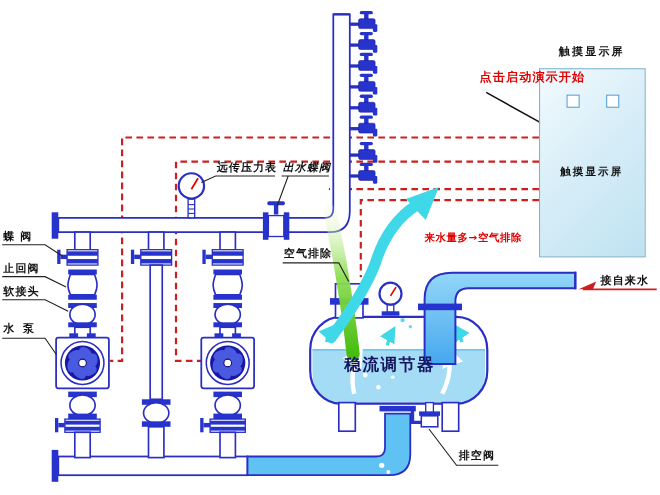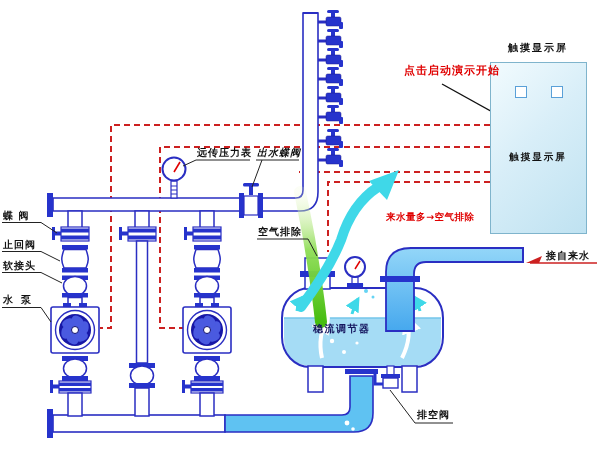--- a/index.html
+++ b/index.html
@@ -3,24 +3,24 @@
 <meta charset="utf-8">
 <style>
   html,body{margin:0;padding:0;background:#ffffff;}
   #stage{position:relative;width:600px;height:450px;background:#ffffff;overflow:hidden;
          font-family:"DejaVu Sans","Liberation Sans",sans-serif;}
   #scene{position:absolute;left:0;top:0;}
   .lbl{position:absolute;font-size:10px;font-weight:bold;color:#111;line-height:1;
        letter-spacing:1px;white-space:nowrap;}
   .lbl-red{position:absolute;font-size:10px;font-weight:bold;color:#e00000;line-height:1;
        letter-spacing:0.5px;white-space:nowrap;}
-  .hint{font-size:11px;letter-spacing:1px;}
+  .hint{font-size:11px;letter-spacing:1px;margin-left:32px;}
   .panel-title{position:absolute;width:96px;text-align:center;font-size:10px;font-weight:bold;
        color:#111;letter-spacing:2px;line-height:1;white-space:nowrap;}
-  .tank-label{color:#15155e;font-size:10px;letter-spacing:1.5px;}
+  .tank-label{color:#15155e;font-size:15px;letter-spacing:1.5px;}
   #start-btn{position:absolute;left:520px;top:119px;width:40px;height:27px;
        border:1.5px solid #e03020;border-radius:2px;
        background:linear-gradient(180deg,#ffffff,#ffe9df);
        color:#e00000;font-size:15px;font-weight:bold;letter-spacing:2px;
        display:flex;align-items:center;justify-content:center;cursor:pointer;
        box-shadow:0 1px 2px rgba(0,0,0,0.15);}
   #panel-box{position:absolute;left:490px;top:62px;width:95px;height:170px;
        border:1.5px solid #7fb4cc;
        background:linear-gradient(135deg,#f2fbfe 0%,#d8eef8 45%,#bfe2f1 100%);}
   .chk{position:absolute;width:10px;height:10px;background:#ffffff;border:1.5px solid #5aa0d8;}

